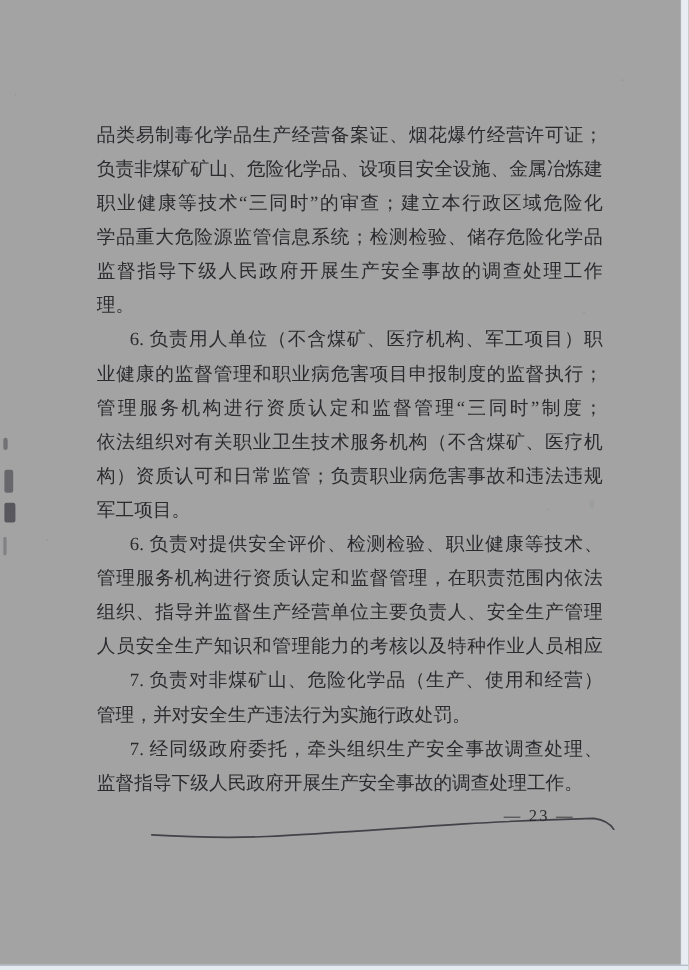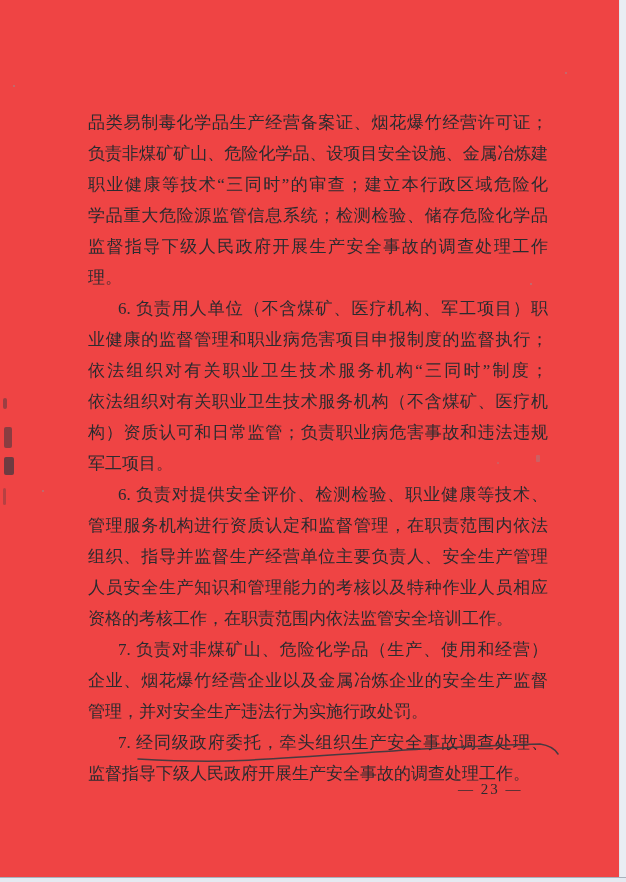--- a/index.html
+++ b/index.html
@@ -4,42 +4,42 @@
 <style>
   html, body { margin: 0; padding: 0; }
   body {
     width: 626px; height: 882px;
     background: #f4f5f6;
     font-family: "Liberation Serif", "DejaVu Serif", serif;
   }
   .page {
     position: relative;
     width: 626px; height: 882px;
-    background: #ef4444;
+    background: #a3a3a3;
     overflow: hidden;
   }
   .content {
     position: absolute;
     left: 88px; top: 107px;
     width: 460px;
   }
   .tline {
     height: 31px;
     line-height: 31px;
     font-size: 17px;
     color: #2b2b2f;
     text-align: justify;
     text-align-last: justify;
     text-justify: inter-character;
   }
   .tline.indent { padding-left: 30px; }
   .tline.last { text-align: left; text-align-last: left; }
   .pagenum {
     position: absolute;
-    left: 458px; top: 781px;
+    left: 458px; top: 734px;
     font-size: 15px;
     letter-spacing: 2px;
     color: #2b2b2f;
     white-space: nowrap;
   }
   .underline-svg {
     position: absolute;
     left: 132px; top: 735px;
     width: 430px; height: 30px;
     pointer-events: none;
@@ -91,31 +91,29 @@
 
   <div class="content">
       <div class="tline">品类易制毒化学品生产经营备案证、烟花爆竹经营许可证；</div>
       <div class="tline">负责非煤矿矿山、危险化学品、设项目安全设施、金属冶炼建</div>
       <div class="tline">职业健康等技术“三同时”的审查；建立本行政区域危险化</div>
       <div class="tline">学品重大危险源监管信息系统；检测检验、储存危险化学品</div>
       <div class="tline">监督指导下级人民政府开展生产安全事故的调查处理工作</div>
       <div class="tline last">理。</div>
       <div class="tline indent">6. 负责用人单位（不含煤矿、医疗机构、军工项目）职</div>
       <div class="tline">业健康的监督管理和职业病危害项目申报制度的监督执行；</div>
-      <div class="tline">依法组织对有关职业卫生技术服务机构“三同时”制度；</div>
+      <div class="tline">管理服务机构进行资质认定和监督管理“三同时”制度；</div>
       <div class="tline">依法组织对有关职业卫生技术服务机构（不含煤矿、医疗机</div>
       <div class="tline">构）资质认可和日常监管；负责职业病危害事故和违法违规</div>
       <div class="tline last">军工项目。</div>
       <div class="tline indent">6. 负责对提供安全评价、检测检验、职业健康等技术、</div>
       <div class="tline">管理服务机构进行资质认定和监督管理，在职责范围内依法</div>
       <div class="tline">组织、指导并监督生产经营单位主要负责人、安全生产管理</div>
       <div class="tline">人员安全生产知识和管理能力的考核以及特种作业人员相应</div>
-      <div class="tline last">资格的考核工作，在职责范围内依法监管安全培训工作。</div>
       <div class="tline indent">7. 负责对非煤矿山、危险化学品（生产、使用和经营）</div>
-      <div class="tline">企业、烟花爆竹经营企业以及金属冶炼企业的安全生产监督</div>
       <div class="tline last">管理，并对安全生产违法行为实施行政处罚。</div>
       <div class="tline indent">7. 经同级政府委托，牵头组织生产安全事故调查处理、</div>
       <div class="tline last">监督指导下级人民政府开展生产安全事故的调查处理工作。</div>
     </div>
 
   <svg class="underline-svg" viewBox="0 0 430 30">
     <path d="M6,24 C40,26 75,27 110,25.5 C160,23 220,18.5 290,14
              C335,11.2 380,9.8 408,9 C418,10.5 423,14 426,19" fill="none" stroke="#3a3a40" stroke-width="1.5" stroke-linecap="round" opacity="0.92"></path>
   </svg>
 

